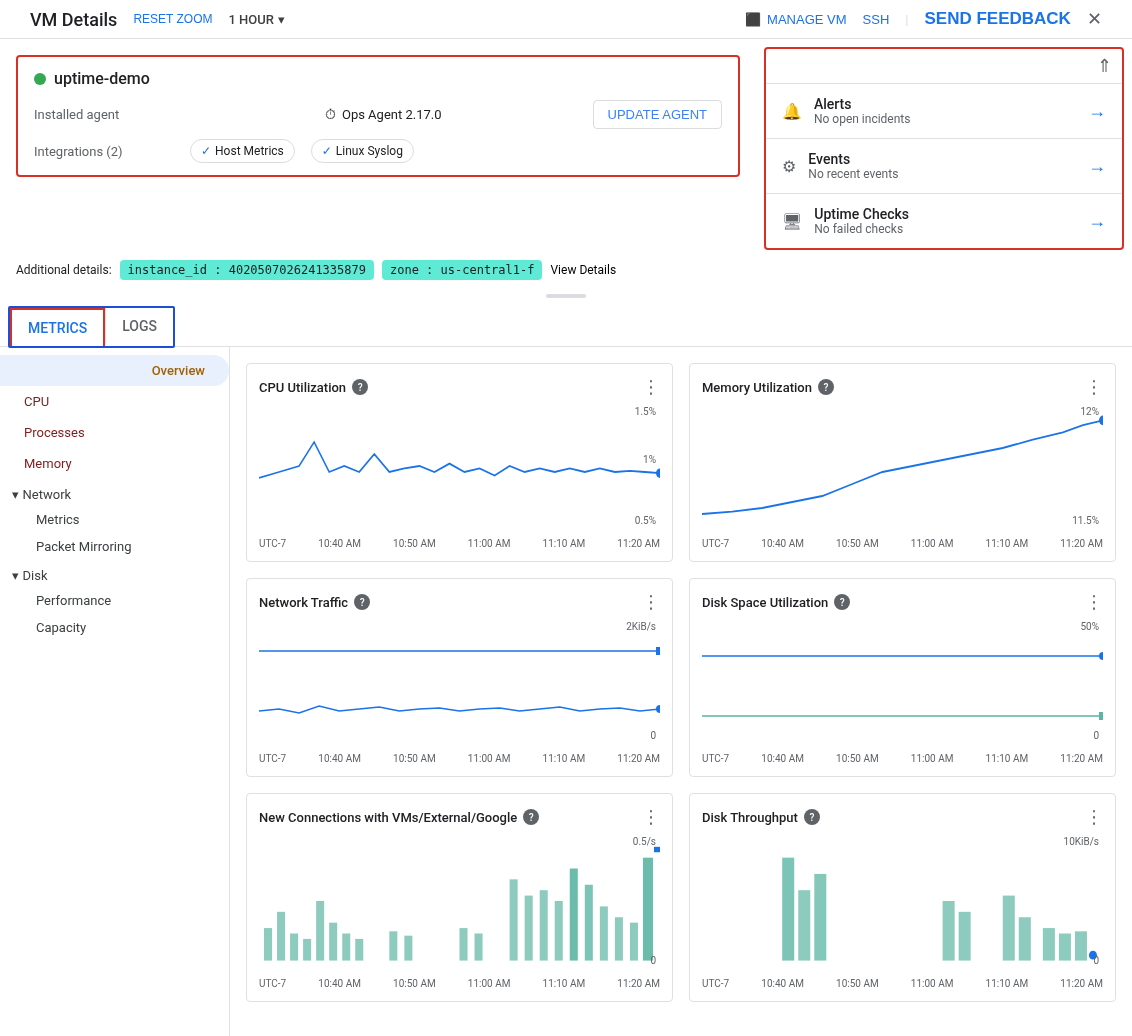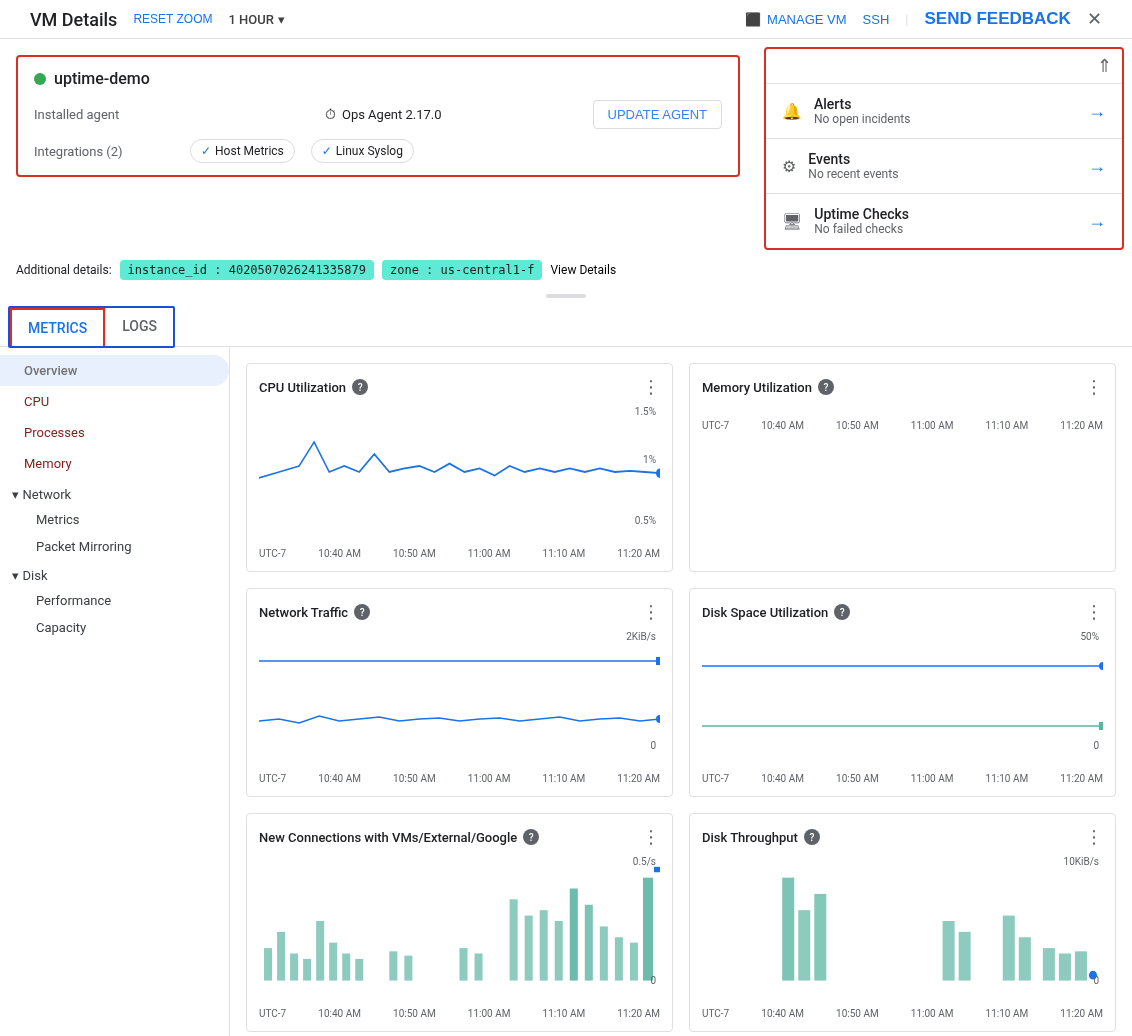--- a/index.html
+++ b/index.html
@@ -50,34 +50,34 @@
     .divider { height: 1px; background: #e0e0e0; margin: 0; }
     .handle { width: 40px; height: 4px; background: #dadce0; border-radius: 2px; margin: 4px auto; }
     .tab { padding: 10px 16px; font-size: 14px; font-weight: 500; cursor: pointer; border-bottom: 2px solid transparent; }
     .tab.active { color: #1a73e8; border-bottom: 2px solid #1a73e8; border: 2px solid #d93025; border-bottom: none; }
     .tab:not(.active) { color: #5f6368; }
 
     
     .content-area { display: flex; height: calc(100vh - 340px); }
     .sidebar { width: 230px; border-right: 1px solid #e0e0e0; padding: 8px 0; overflow-y: auto; }
     .sidebar-item { padding: 8px 24px; font-size: 13px; cursor: pointer; color: #7f1d1d; }
-    .sidebar-item.active { background: #e8f0fe; color: #737373; font-weight: 500; border-radius: 0 20px 20px 0; }
+    .sidebar-item.active { background: #e8f0fe; color: #a16207; font-weight: 500; border-radius: 0 20px 20px 0; text-align: right; }
     .sidebar-group { padding: 8px 12px 4px 12px; font-size: 13px; color: #3c4043; display: flex; align-items: center; gap: 4px; cursor: pointer; }
     .sidebar-subitem { padding: 6px 24px 6px 36px; font-size: 13px; cursor: pointer; color: #3c4043; }
 
     
     .charts-area { flex: 1; overflow-y: auto; padding: 16px; background: #fff; }
     .charts-grid { display: grid; grid-template-columns: 1fr 1fr; gap: 16px; }
     .chart-card { border: 1px solid #e0e0e0; border-radius: 4px; padding: 12px; }
     .chart-header { display: flex; align-items: center; justify-content: space-between; margin-bottom: 8px; }
     .chart-title { font-size: 13px; font-weight: 500; display: flex; align-items: center; gap: 6px; }
     .help-icon { width: 16px; height: 16px; border-radius: 50%; background: #5f6368; color: #fff; font-size: 10px; display: inline-flex; align-items: center; justify-content: center; cursor: pointer; }
     .more-icon { color: #5f6368; cursor: pointer; font-size: 18px; border: none; background: none; }
     .chart-area { position: relative; height: 120px; }
-    .chart-labels { display: flex; justify-content: space-between; margin-top: 22px; font-size: 10px; color: #5f6368; }
+    .chart-labels { display: flex; justify-content: space-between; margin-top: 12px; font-size: 10px; color: #5f6368; }
     .y-label { position: absolute; right: 4px; font-size: 10px; color: #5f6368; }
     .y-label-top { top: 0; }
     .y-label-mid { top: 40%; }
     .y-label-bot { bottom: 0; }
 
     svg.chart-svg { width: 100%; height: 100%; }
 
     .top-section { display: flex; gap: 0; }
   </style>
 </head>
@@ -244,20 +244,28 @@
         </div>
       </div>
 
       <div class="chart-card">
         <div class="chart-header">
           <div class="chart-title">
             <span>Memory Utilization</span>
             <span class="help-icon">?</span>
           </div>
           <button class="more-icon">⋮</button>
+        </div>
+        <div class="chart-area">
+          <span class="y-label y-label-top">12%</span>
+          <span class="y-label y-label-bot">11.5%</span>
+          <svg class="chart-svg" viewBox="0 0 400 100" preserveAspectRatio="none">
+            <polyline fill="none" stroke="#1a73e8" stroke-width="1.5" points="0,90 30,88 60,85 90,80 120,75 150,65 180,55 210,50 240,45 270,40 300,35 330,28 360,22 380,16 400,12"></polyline>
+            <circle cx="400" cy="12" r="4" fill="#1a73e8"></circle>
+          </svg>
         </div>
         <div class="chart-labels">
           <span>UTC-7</span>
             <span>10:40 AM</span>
             <span>10:50 AM</span>
             <span>11:00 AM</span>
             <span>11:10 AM</span>
             <span>11:20 AM</span>
         </div>
       </div>

